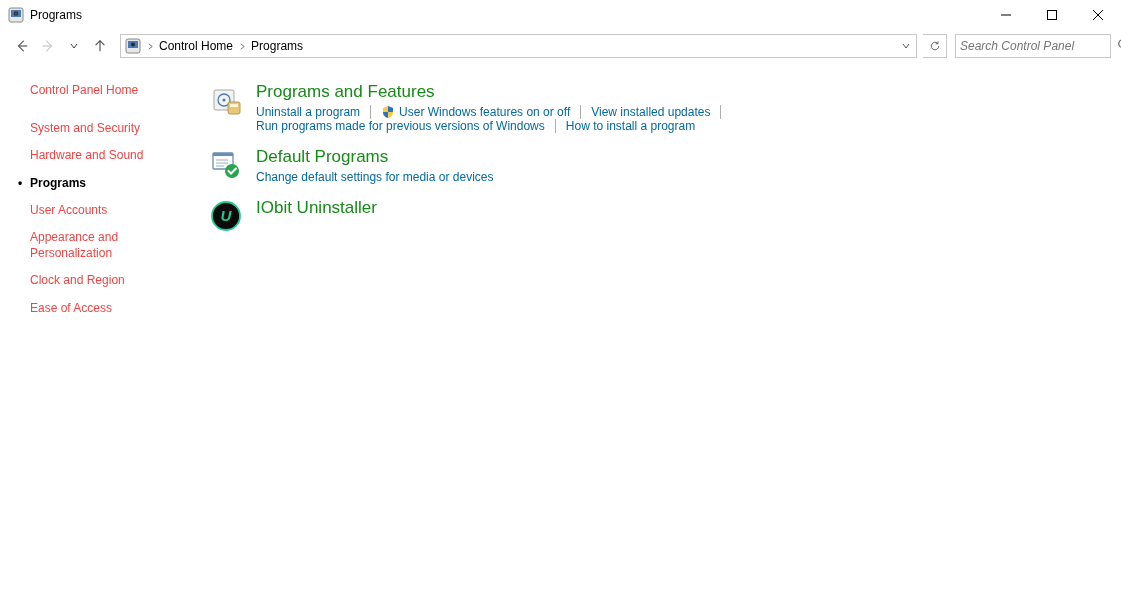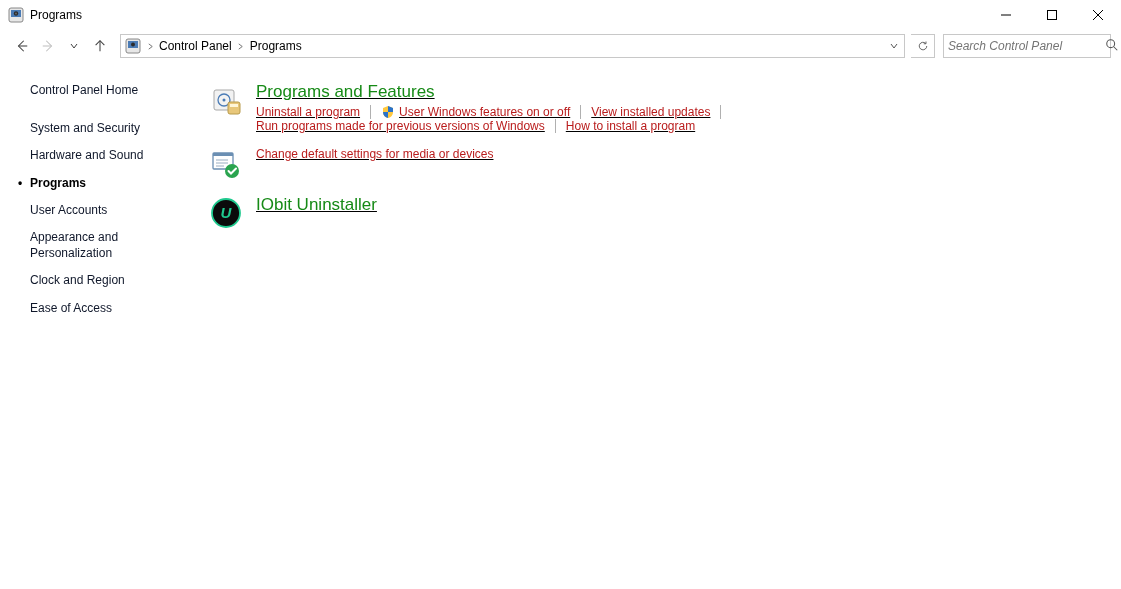--- a/index.html
+++ b/index.html
@@ -114,21 +114,21 @@
       height: 24px;
       border: 1px solid #c8c8c8;
       border-left: none;
       display: flex;
       align-items: center;
       justify-content: center;
       color: #555;
       margin-right: 6px;
     }
     .search-box {
-      width: 168px;
+      width: 156px;
       height: 24px;
       border: 1px solid #c8c8c8;
       display: flex;
       align-items: center;
       padding: 0 4px;
     }
     .search-box input {
       border: none;
       outline: none;
       flex: 1;
@@ -146,21 +146,21 @@
       display: flex;
       padding-top: 20px;
     }
     .sidebar {
       width: 210px;
       padding-left: 30px;
       padding-right: 10px;
     }
     .sidebar a {
       display: block;
-      color: #0f172a;
+      color: #ef4444;
       text-decoration: none;
       font-size: 12px;
       margin-bottom: 11px;
       line-height: 1.35;
       cursor: pointer;
     }
     .sidebar a.home {
       margin-bottom: 22px;
     }
     .sidebar a.active {
@@ -177,21 +177,20 @@
       font-size: 12px;
     }
 
     .content {
       flex: 1;
       padding-right: 20px;
     }
     .cat {
       display: flex;
       margin-bottom: 14px;
-      text-decoration: underline;
     }
     .cat-icon {
       width: 32px;
       height: 32px;
       margin-right: 14px;
       margin-top: 2px;
       flex-shrink: 0;
     }
     .cat-body {
       flex: 1;
@@ -202,21 +201,21 @@
       margin-bottom: 3px;
       cursor: pointer;
     }
     .cat-links {
       display: flex;
       flex-wrap: wrap;
       align-items: center;
       gap: 0;
     }
     .task-link {
-      color: #b91c1c;
+      color: #0369a1;
       font-size: 12px;
       text-decoration: none;
       cursor: pointer;
       display: inline-flex;
       align-items: center;
     }
     .task-sep {
       display: inline-block;
       width: 1px;
       height: 14px;
@@ -296,21 +295,21 @@
         <rect x="1" y="1" width="14" height="14" rx="2" fill="#e7e7e7" stroke="#888" stroke-width="1"></rect>
         <rect x="3" y="3" width="10" height="7" fill="#4a7bb5"></rect>
         <circle cx="8" cy="6.5" r="2" fill="#2b2b2b"></circle>
       </svg>
     </span>
     <span class="crumb-sep">
       <svg viewBox="0 0 8 8">
           <path d="M2 1 L6 4 L2 7" fill="none" stroke="#666" stroke-width="1"></path>
         </svg>
     </span>
-    <span class="crumb">Control Panel</span>
+    <span class="crumb">Control Home</span>
     <span class="crumb-sep">
       <svg viewBox="0 0 8 8">
           <path d="M2 1 L6 4 L2 7" fill="none" stroke="#666" stroke-width="1"></path>
         </svg>
     </span>
     <span class="crumb">Programs</span>
     <span class="flex"></span>
     <div class="addr-right">
       <div class="addr-btn">
         <svg width="8" height="8" viewBox="0 0 8 8">
@@ -402,20 +401,21 @@
           <rect x="3" y="4" width="20" height="16" rx="1" fill="#fff" stroke="#6b8fb3" stroke-width="1.3"></rect>
           <rect x="3" y="4" width="20" height="3" fill="#6b8fb3"></rect>
           <line x1="6" y1="11" x2="18" y2="11" stroke="#9aaec2" stroke-width="1"></line>
           <line x1="6" y1="14" x2="18" y2="14" stroke="#9aaec2" stroke-width="1"></line>
           <line x1="6" y1="17" x2="14" y2="17" stroke="#9aaec2" stroke-width="1"></line>
           <circle cx="22" cy="22" r="7" fill="#2aa44f"></circle>
           <path d="M18.5 22 L21 24.5 L26 19.5" fill="none" stroke="#fff" stroke-width="2" stroke-linecap="round"></path>
         </svg>
       </span>
       <div class="cat-body">
+        <div class="cat-title">Default Programs</div>
         <div class="cat-links">
           <a class="task-link">
               <span>Change default settings for media or devices</span>
             </a>
         </div>
       </div>
     </div>
 
     <div class="cat">
       <span class="cat-icon">

